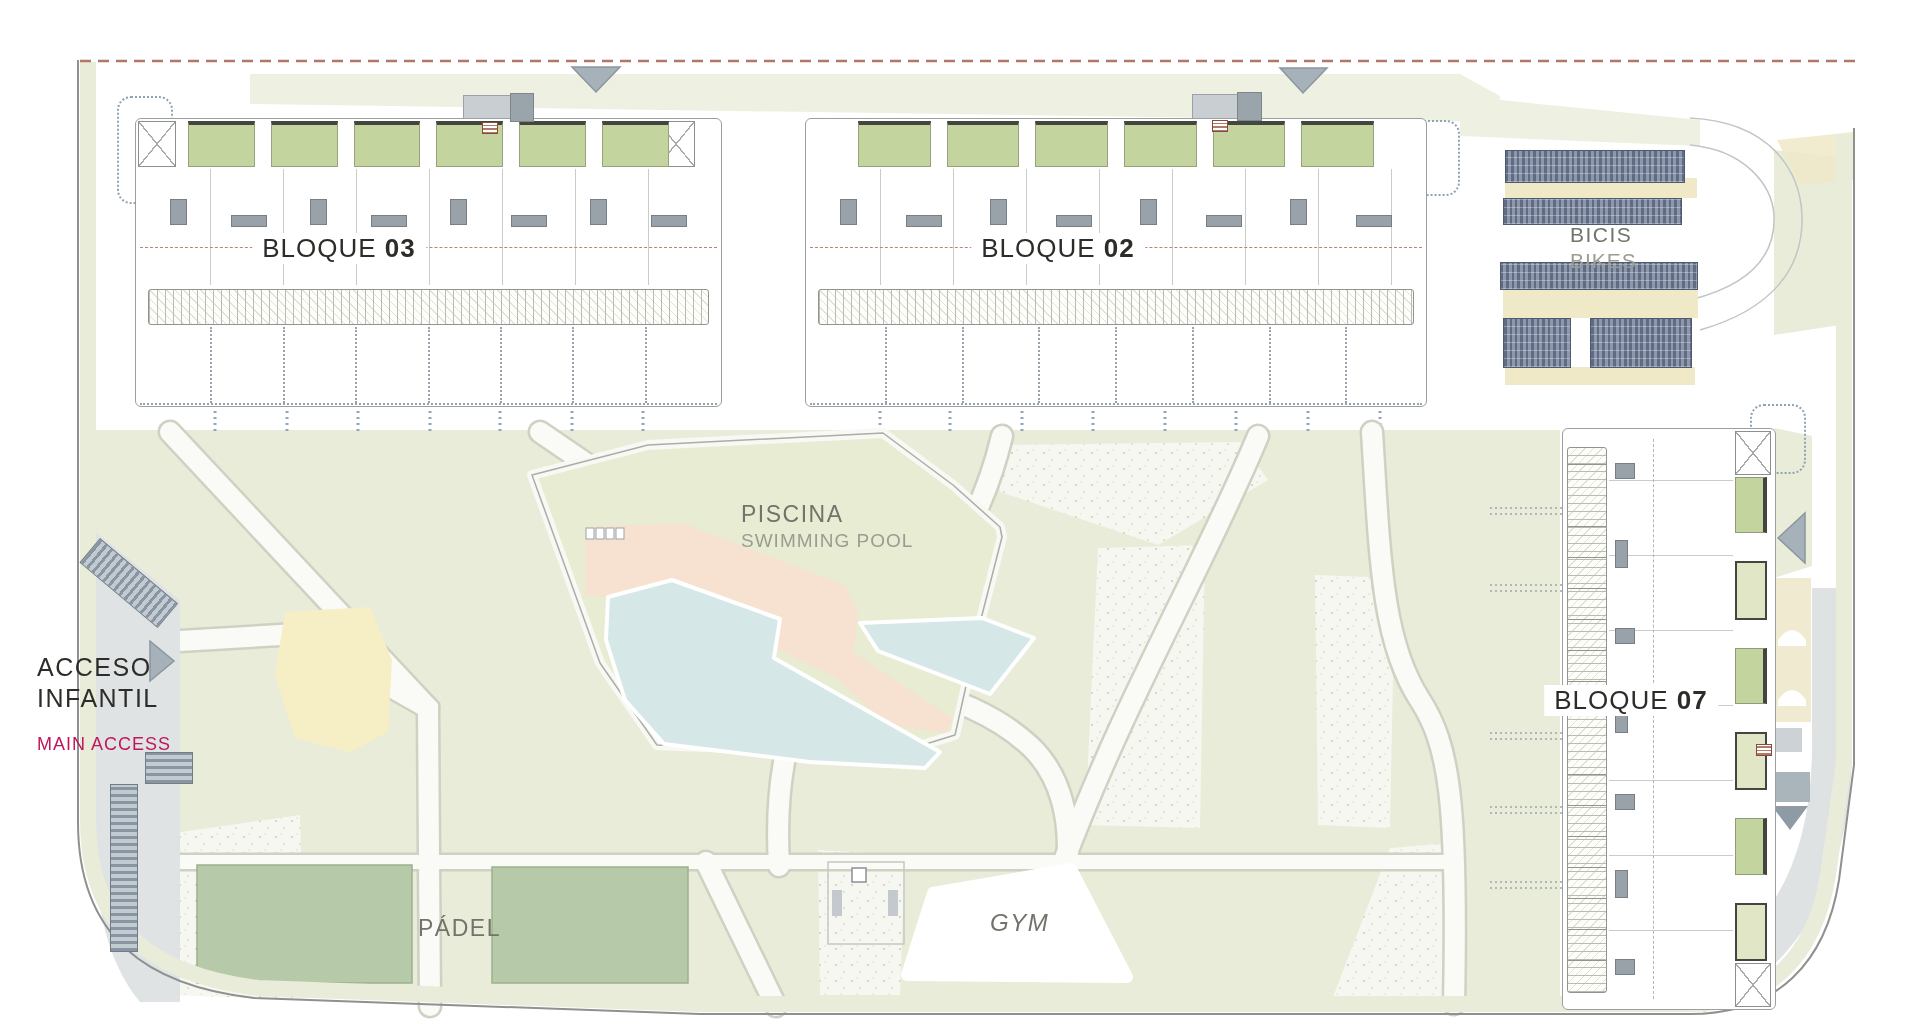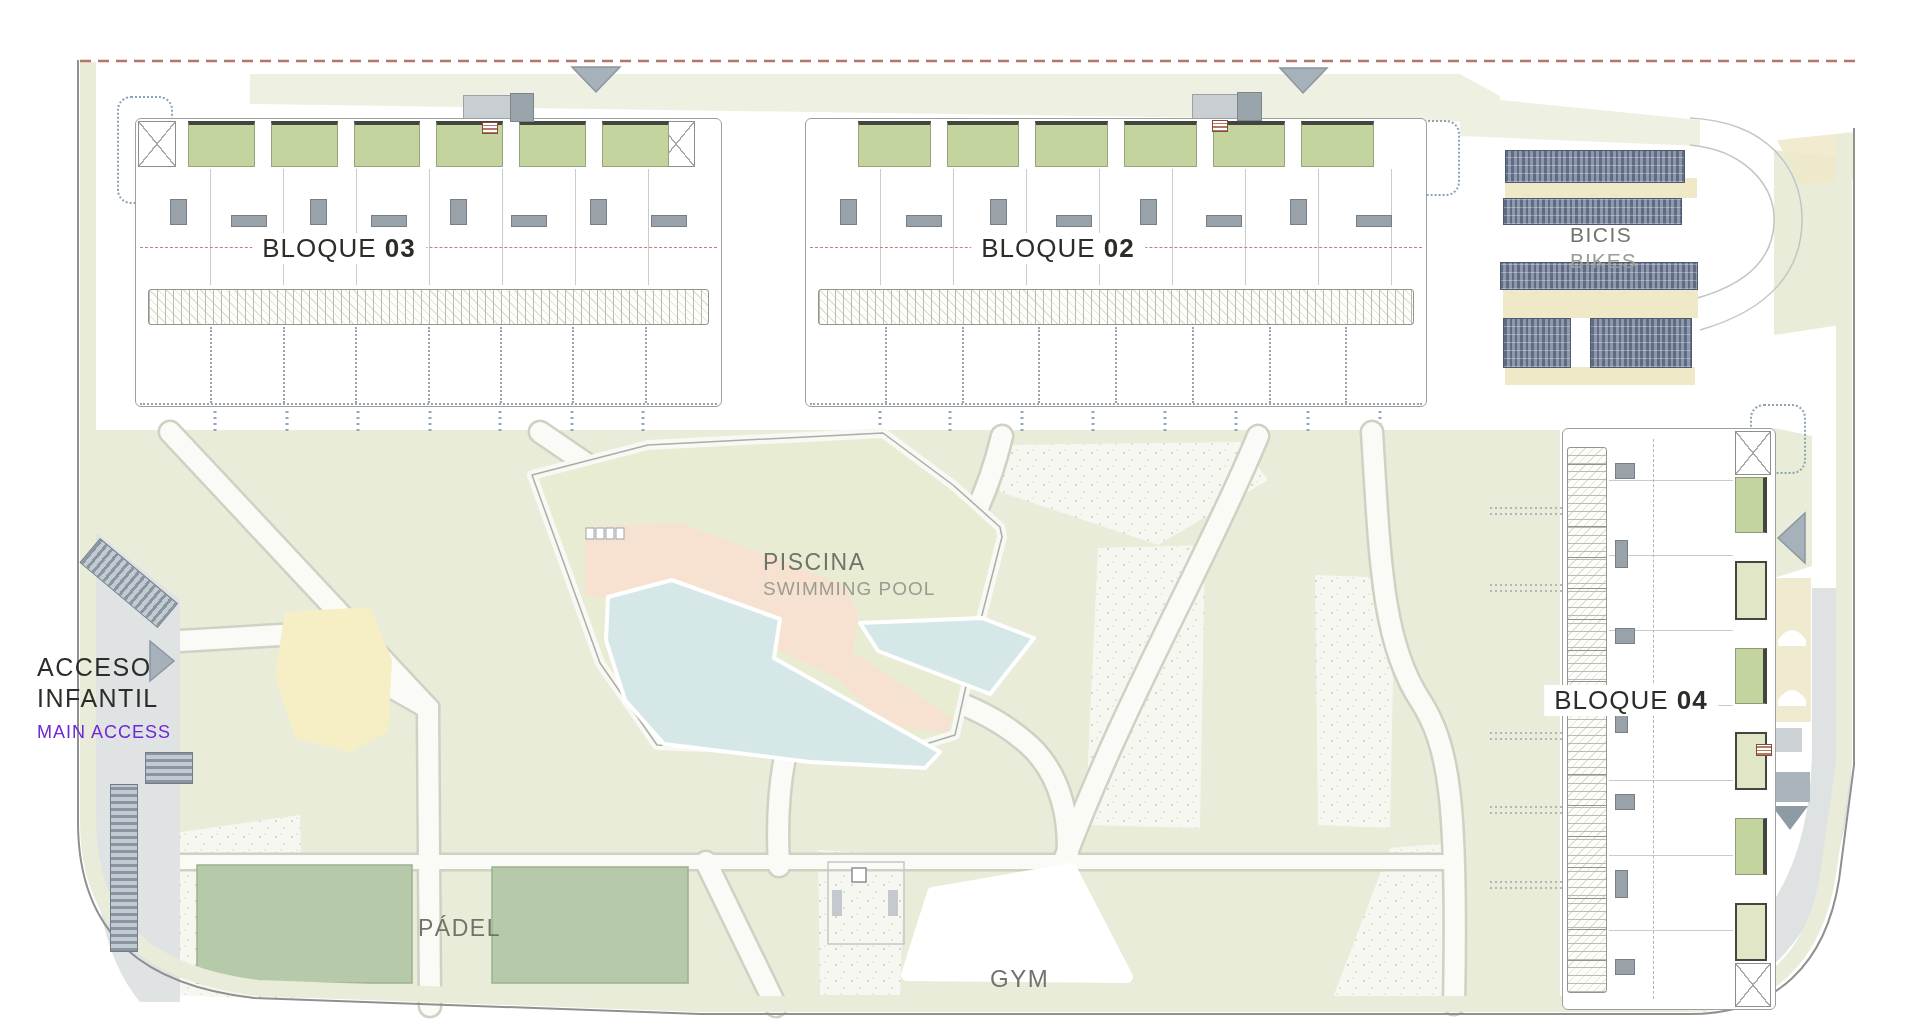--- a/index.html
+++ b/index.html
@@ -302,21 +302,21 @@
         <div></div>
         <div></div>
         <div></div>
         <div></div>
         <div></div>
         <div></div>
       </div>
     <div class="stair" style="right:4px;top:2px;width:34px;height:42px;"></div>
     <div class="stair" style="right:4px;bottom:2px;width:34px;height:42px;"></div>
     <div class="blk-label" style="left:68px;top:256px;">
-      <span>BLOQUE</span>&nbsp;<b>04</b>
+      <span>BLOQUE</span>&nbsp;<b>07</b>
     </div>
   </div>
 
   <div class="bicis-zone">
     <div class="beige" style="left:9px;top:32px;width:192px;height:20px;"></div>
     <div class="beige" style="left:7px;top:142px;width:195px;height:30px;"></div>
     <div class="beige" style="left:9px;top:221px;width:190px;height:18px;"></div>
     <div class="rack" style="left:9px;top:4px;width:178px;height:31px;"></div>
     <div class="rack" style="left:7px;top:52px;width:177px;height:25px;"></div>
     <div class="rack" style="left:4px;top:116px;width:196px;height:26px;"></div>
@@ -337,34 +337,34 @@
   <div class="utilblock" style="left:1192px;top:94px;width:45px;height:23px;background:#c9ced2;border:1px solid #9aa2a8;"></div>
   <div class="utilblock" style="left:1237px;top:92px;width:23px;height:27px;background:#9aa4ab;border:1px solid #7d868d;"></div>
   <div class="vent" style="left:482px;top:122px;"></div>
   <div class="vent" style="left:1212px;top:120px;"></div>
   <div class="vent" style="left:1756px;top:744px;"></div>
 
   <div class="dotrect" style="left:117px;top:96px;width:52px;height:104px;"></div>
   <div class="dotrect" style="left:1398px;top:120px;width:58px;height:72px;"></div>
   <div class="dotrect" style="left:1750px;top:404px;width:52px;height:66px;"></div>
 
-  <div class="lbl" style="left:763px;top:500px;font-size:23px;margin-top:48px;">
+  <div class="lbl" style="left:741px;top:500px;font-size:23px;">
     <span>PISCINA</span>
     <span class="sub" style="font-size:19px;">SWIMMING POOL</span>
   </div>
 
 
   <div class="lbl" style="left:37px;top:652px;font-size:25px;color:#2c2c29;">
     <span>ACCESO</span><br>
     <span>INFANTIL</span>
-    <span class="sub" style="font-size:18px;margin-top:6px;color:#6d28d9;">MAIN ACCESS</span>
+    <span class="sub" style="font-size:18px;margin-top:18px;color:#be185d;">MAIN ACCESS</span>
   </div>
 
   <div class="lbl" style="left:418px;top:914px;font-size:23px;">
     <span>PÁDEL</span>
   </div>
 
-  <div class="lbl" style="left:990px;top:964px;font-size:24px;">
+  <div class="lbl" style="left:990px;top:908px;font-size:24px;font-style:italic;">
     <span>GYM</span>
   </div>
 
 
 </div>
 
 </body></html>

